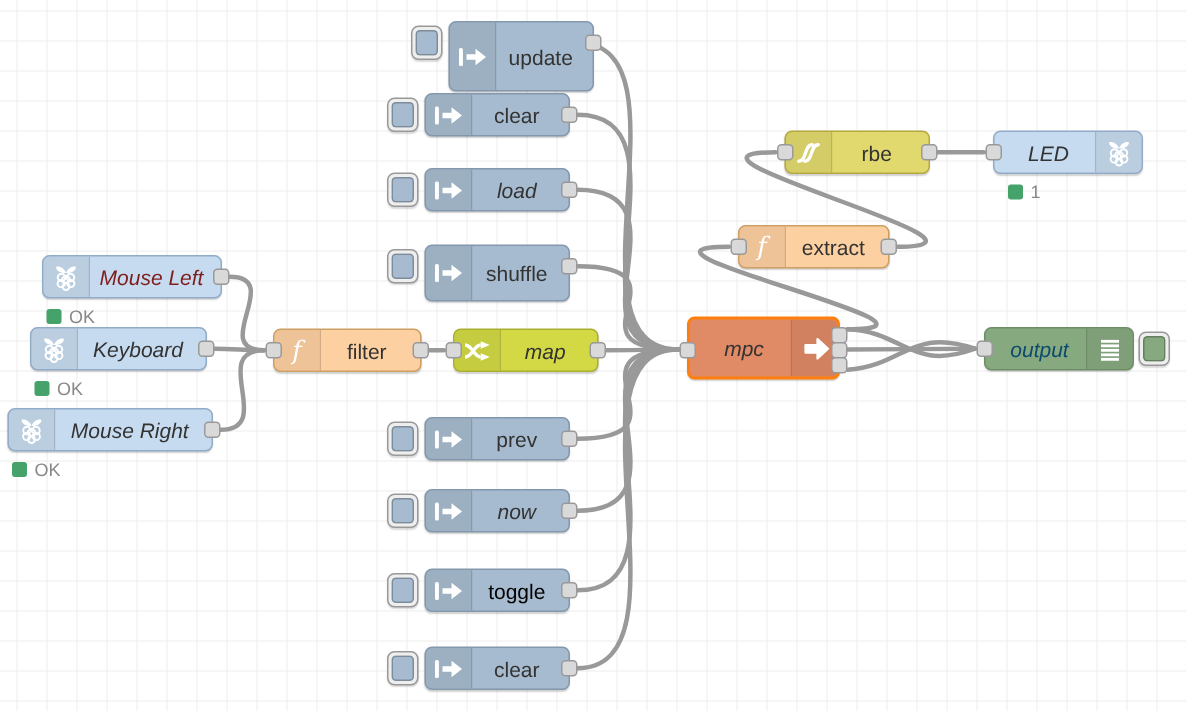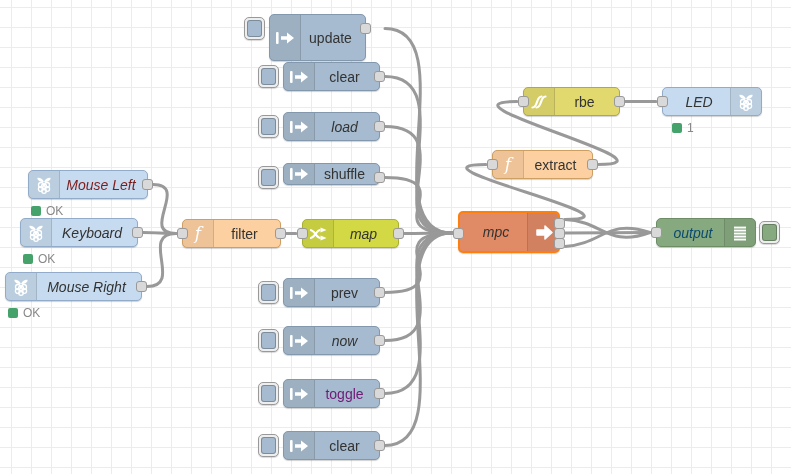--- a/index.html
+++ b/index.html
@@ -60,21 +60,21 @@
       <path d="M147 286.5 C184 286.5 139 233.5 176 233.5" stroke="#999999"></path>
       <path d="M286 233.5 C290 233.5 292 233.5 296 233.5" stroke="#999999"></path>
       <path d="M404 233.5 C422 233.5 434 233 452 233" stroke="#999999"></path>
       <path d="M565 219.5 C655 219.5 396 164.5 486 164.5" stroke="#999999"></path>
       <path d="M598 164.5 C688 164.5 427 101.5 517 101.5" stroke="#999999"></path>
       <path d="M625 101.5 C635 101.5 645 101.5 656 101.5" stroke="#999999"></path>
       <path d="M565 219.5 C603 221 607 248 650 232.5" stroke="#999999"></path>
       <path d="M565 233 C593 233 622 232.5 650 232.5" stroke="#999999"></path>
       <path d="M565 246.5 C603 244 607 218 650 232.5" stroke="#999999"></path>
     </svg>
-<div class="node" style="left: 269px; top: 14px; width: 97px; height: 47px; background: rgb(166, 187, 207); border: 1px solid rgb(131, 152, 173);">
+<div class="node" style="left: 299px; top: 14px; width: 97px; height: 47px; background: rgb(166, 187, 207); border: 1px solid rgb(131, 152, 173);">
       <div class="icon-box left">
         <span>
           <svg width="20" height="20" viewBox="0 0 20 20">
             <rect x="1" y="4" width="2.6" height="12" rx="1" fill="#fff"></rect>
             <path d="M6 8.2 h6 V4.5 L19 10 l-7 5.5 V11.8 H6 z" fill="#fff"></path>
           </svg>
         </span>
       </div>
       <div class="label" style="left: 30px; right: 4px; color: rgb(51, 51, 51);">update</div>
       <div class="port" style="right: -6px; top: 8px; background: rgb(217, 217, 217); border-color: rgb(153, 153, 153);"></div>
@@ -105,21 +105,21 @@
             <path d="M6 8.2 h6 V4.5 L19 10 l-7 5.5 V11.8 H6 z" fill="#fff"></path>
           </svg>
         </span>
       </div>
       <div class="label it" style="left: 30px; right: 4px; color: rgb(51, 51, 51);">load</div>
       <div class="port" style="right: -6px; top: 8px; background: rgb(217, 217, 217); border-color: rgb(153, 153, 153);"></div>
       <div class="nbtn" style="top: 2px; left: -26px;">
         <div class="inner" style="background: rgb(166, 187, 207);"></div>
       </div>
     </div>
-    <div class="node" style="left: 283px; top: 163px; width: 97px; height: 22px; background: rgb(166, 187, 207); border: 1px solid rgb(131, 152, 173); padding-left: 24px;">
+    <div class="node" style="left: 283px; top: 163px; width: 97px; height: 38px; background: rgb(166, 187, 207); border: 1px solid rgb(131, 152, 173); padding-left: 24px;">
       <div class="icon-box left">
         <span>
           <svg width="20" height="20" viewBox="0 0 20 20">
             <rect x="1" y="4" width="2.6" height="12" rx="1" fill="#fff"></rect>
             <path d="M6 8.2 h6 V4.5 L19 10 l-7 5.5 V11.8 H6 z" fill="#fff"></path>
           </svg>
         </span>
       </div>
       <div class="label" style="left: 30px; right: 4px; color: rgb(51, 51, 51);">shuffle</div>
       <div class="port" style="right: -6px; top: 8px; background: rgb(217, 217, 217); border-color: rgb(153, 153, 153);"></div>
@@ -159,21 +159,21 @@
     </div>
     <div class="node" style="left: 283px; top: 379px; width: 97px; height: 29px; background: rgb(166, 187, 207); border: 1px solid rgb(131, 152, 173);">
       <div class="icon-box left">
         <span>
           <svg width="20" height="20" viewBox="0 0 20 20">
             <rect x="1" y="4" width="2.6" height="12" rx="1" fill="#fff"></rect>
             <path d="M6 8.2 h6 V4.5 L19 10 l-7 5.5 V11.8 H6 z" fill="#fff"></path>
           </svg>
         </span>
       </div>
-      <div class="label" style="left: 30px; right: 4px; color: #701a75;">toggle</div>
+      <div class="label" style="left: 30px; right: 4px; color: #000000;">toggle</div>
       <div class="port" style="right: -6px; top: 8px; background: rgb(217, 217, 217); border-color: rgb(153, 153, 153);"></div>
       <div class="nbtn" style="top: 2px; left: -26px;">
         <div class="inner" style="background: rgb(166, 187, 207);"></div>
       </div>
     </div>
     <div class="node" style="left: 283px; top: 431px; width: 97px; height: 29px; background: rgb(166, 187, 207); border: 1px solid rgb(131, 152, 173);">
       <div class="icon-box left">
         <span>
           <svg width="20" height="20" viewBox="0 0 20 20">
             <rect x="1" y="4" width="2.6" height="12" rx="1" fill="#fff"></rect>

